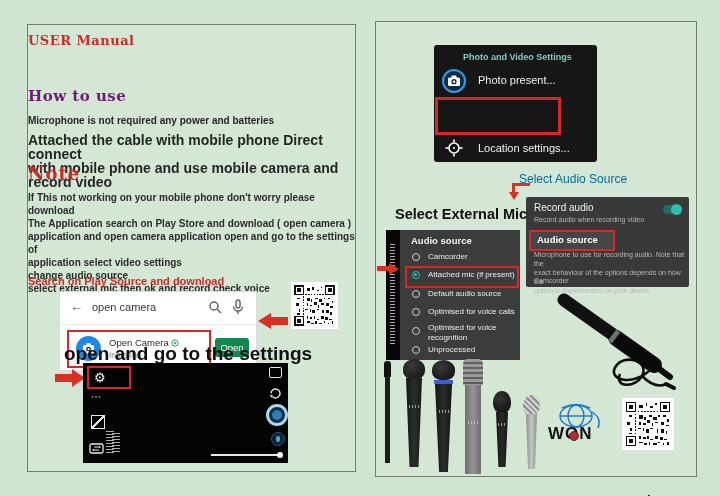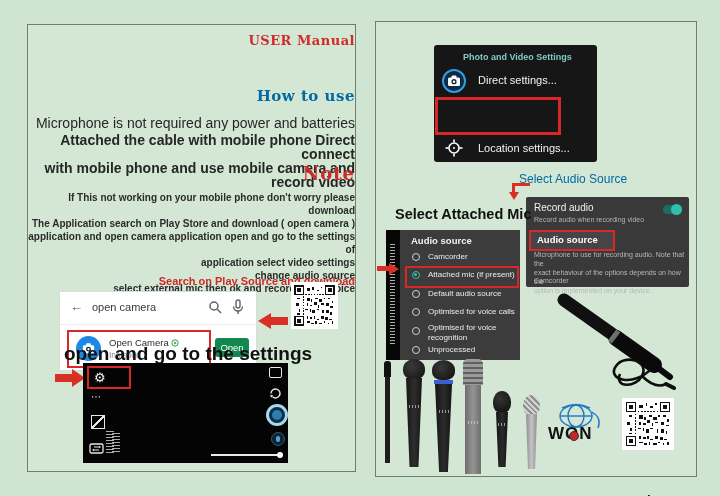--- a/index.html
+++ b/index.html
@@ -4,30 +4,30 @@
 <style>
   html,body{margin:0;padding:0;}
   body{
     width:720px;height:496px;position:relative;overflow:hidden;
     background:#d0e5d1;
     font-family:"Liberation Sans", sans-serif;
     color:#222;
   }
   .abs{position:absolute;}
   .panel{position:absolute;border:1px solid #6e7f6e;background:#d3e7d4;}
-  .center{text-align:right;}
+  .center{text-align:left;}
   .pre{white-space:pre-line;}
   .serif{font-family:"DejaVu Serif", serif;}
   .red{color:#cf2a2a;}
 
   
   .lp-title{left:0;right:0;top:8px;font-size:13px;font-weight:700;letter-spacing:.5px;}
   .lp-intro{left:0;right:0;top:29px;font-size:11px;line-height:14px;font-weight:700;color:#262626;}
-  .lp-how{left:0;right:0;top:62px;font-size:15px;font-weight:700;color:#0369a1;letter-spacing:.5px;}
-  .lp-power{left:0;right:0;top:90px;font-size:14px;font-weight:400;color:#262626;}
+  .lp-how{left:0;right:0;top:62px;font-size:15px;font-weight:700;color:#701a75;letter-spacing:.5px;}
+  .lp-power{left:0;right:0;top:90px;font-size:10px;font-weight:700;color:#262626;}
   .lp-attach{left:0;right:0;top:108px;font-size:14px;line-height:14px;font-weight:700;color:#262626;}
   .lp-note-title{left:0;right:0;top:138px;font-size:18px;font-weight:700;letter-spacing:1px;}
   .lp-note-body{left:0;right:0;top:166px;font-size:10px;line-height:13px;font-weight:700;color:#2b2b2b;}
   .lp-search-heading{left:0;right:0;top:250px;font-size:11px;font-weight:700;}
   .lp-settings-heading{left:36px;top:318px;font-size:19px;font-weight:700;color:#101010;}
 
   
   .ps-card{left:31px;top:266px;width:196px;height:78px;background:#fff;border:1px solid #dcdcdc;}
   .ps-searchrow{position:absolute;left:0;top:0;right:0;height:32px;border-bottom:1px solid #ececec;}
   .ps-back{position:absolute;left:10px;top:7px;font-size:13px;color:#555;}
@@ -291,21 +291,21 @@
 
   <div class="abs menu">
     <div class="menu-title">Photo and Video Settings</div>
 
     <div class="menu-row" style="top:22px;">
       <div class="menu-icon">
           <svg width="16" height="16" viewBox="0 0 16 16">
             <use href="#cam-glyph"></use>
           </svg>
         </div>
-      <div class="menu-label">Direct settings...</div>
+      <div class="menu-label">Photo present...</div>
     </div>
     <div class="menu-row" style="top:90px;">
       <svg style="position:absolute;left:11px;top:4px;" width="18" height="18" viewBox="0 0 18 18">
           <use href="#loc-glyph"></use>
         </svg>
       <div class="menu-label">Location settings...</div>
     </div>
     <div class="menu-redbox"></div>
   </div>
 
@@ -325,21 +325,21 @@
     <div class="rec-sub">Record audio when recording video</div>
     <div class="rec-redbox">
       <div class="rec-highlight">Audio source</div>
     </div>
     <div class="rec-desc pre">Microphone to use for recording audio. Note that the
 exact behaviour of the options depends on how the
 option is implemented on your device.</div>
     <div class="rec-val">Camcorder</div>
   </div>
 
-  <div class="abs rp-ext-heading">Select Attached Mic</div>
+  <div class="abs rp-ext-heading">Select External Mic</div>
 
   <div class="abs dlg-strip">
     <div class="vmarks" style="left:4px;top:14px;height:100px;width:5px;"></div>
   </div>
   <div class="abs dlg">
     <div class="dlg-title">Audio source</div>
 
     <div class="opt" style="top:22px;">
       <span class="radio"></span>
       <span class="opt-label">Camcorder</span>

